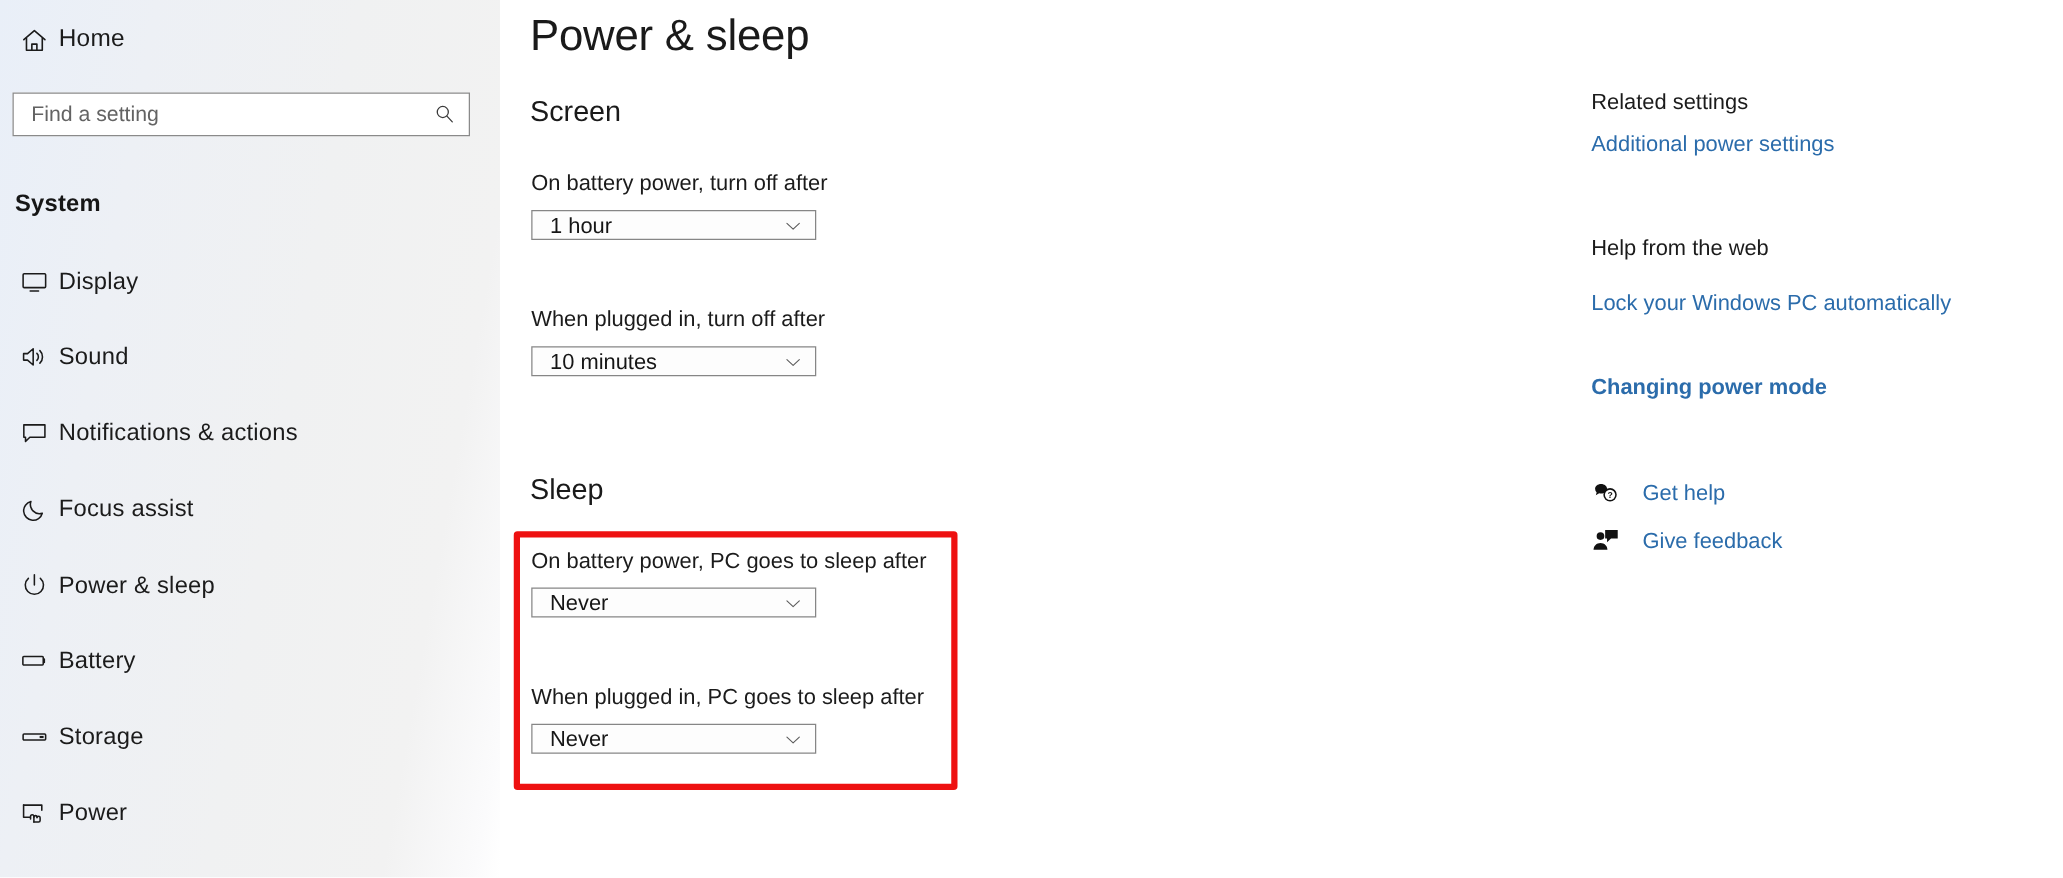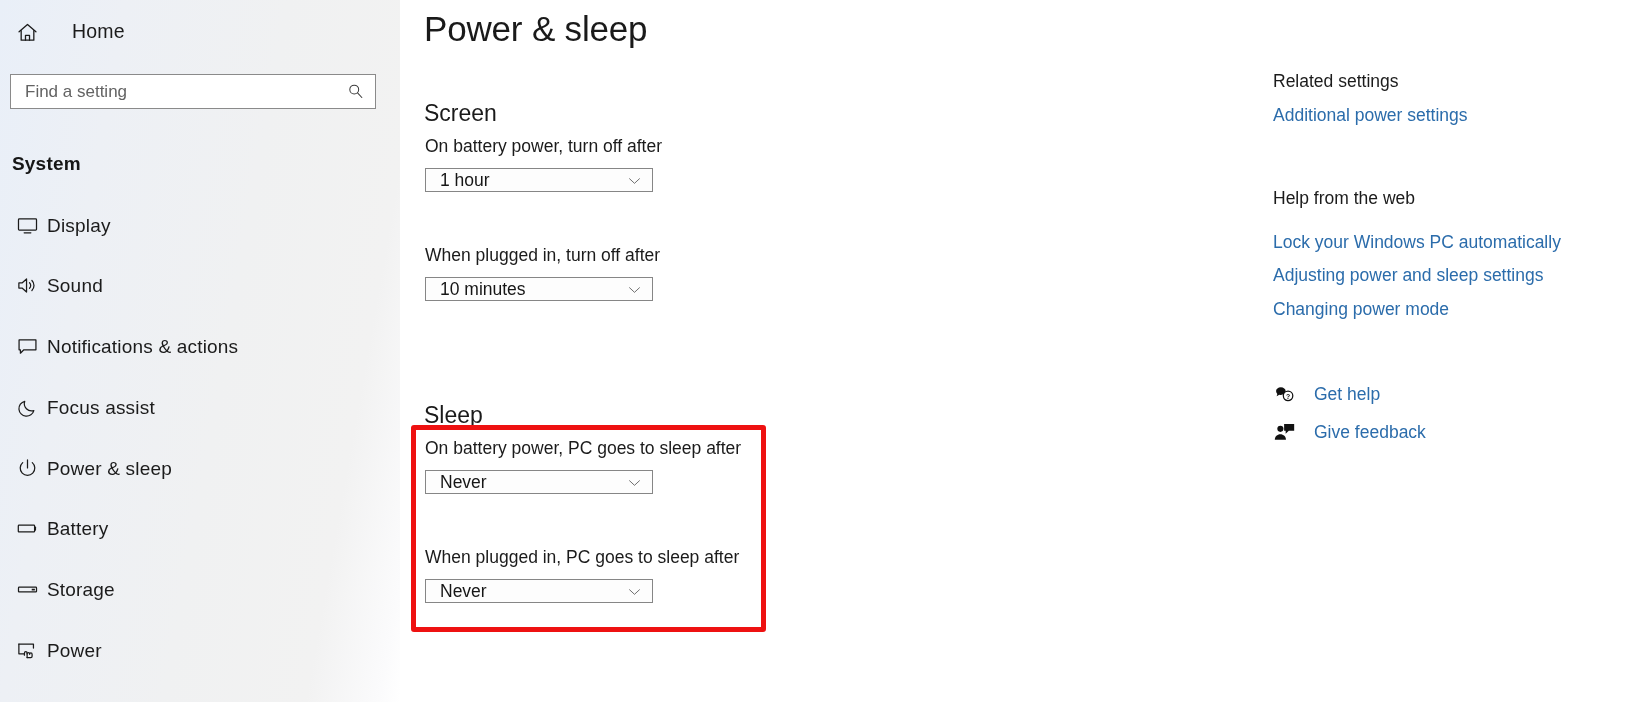--- a/index.html
+++ b/index.html
@@ -44,21 +44,21 @@
     color: #1b1b1b;
   }
   .nav-label {
     font-size: 19px;
     color: #1b1b1b;
     line-height: 1;
     letter-spacing: 0.01em;
     white-space: nowrap;
   }
   #home-row { top: 10px; }
-  #home-row .nav-label { font-size: 19.5px; margin-left: 25px; }
+  #home-row .nav-label { font-size: 19.5px; }
 
   
   #search-box {
     position: absolute;
     left: 10px; top: 74px;
     width: 366px; height: 35px;
     background: #ffffff;
     border: 1px solid #8a8a8a;
     display: flex;
     align-items: center;
@@ -105,21 +105,20 @@
     letter-spacing: -0.005em;
     line-height: 1.2;
   }
   .section-head {
     position: absolute;
     left: 28px;
     font-size: 23px;
     font-weight: 400;
     color: #1a1a1a;
     line-height: 1.2;
-    margin-top: 24px;
   }
   #screen-head { top: 76px; }
   #sleep-head  { top: 378px; }
 
   .field-label {
     position: absolute;
     left: 29px;
     font-size: 17.5px;
     color: #1b1b1b;
     line-height: 1.2;
@@ -189,21 +188,21 @@
     color: #2b6cab;
     text-decoration: none;
     white-space: nowrap;
     cursor: pointer;
   }
   #rp-related-head { top: 71px; }
   #rp-link-addl    { top: 105px; }
   #rp-help-head    { top: 188px; }
   #rp-link-lock    { top: 232px; }
   #rp-link-adjust  { top: 265px; }
-  #rp-link-mode    { top: 299px; }
+  #rp-link-mode    { top: 299px; font-weight: bold; }
 
   .rp-action {
     position: absolute;
     left: 0;
     height: 28px;
     display: flex;
     align-items: center;
     cursor: pointer;
   }
   #rp-get-help     { top: 380px; }
@@ -386,21 +385,20 @@
 
   </div>
 
   <div id="right-panel">
 
     <div class="rp-head" id="rp-related-head">Related settings</div>
     <a class="rp-link" id="rp-link-addl">Additional power settings</a>
 
     <div class="rp-head" id="rp-help-head">Help from the web</div>
     <a class="rp-link" id="rp-link-lock">Lock your Windows PC automatically</a>
-    <a class="rp-link" id="rp-link-adjust">Adjusting power and sleep settings</a>
     <a class="rp-link" id="rp-link-mode">Changing power mode</a>
 
     <div class="rp-action" id="rp-get-help">
       <span class="rp-action-icon">
         <svg width="23" height="23" viewBox="0 0 24 24">
           <path d="M3.2 8.4c0-2.2 2.2-4 5-4s5 1.8 5 4-2.2 4-5 4a6.7 6.7 0 0 1-1.6-.2L3.8 13.7l.7-2.3a4 4 0 0 1-1.3-3z" fill="#111111"></path>
           <circle cx="15.7" cy="13.4" r="5.6" fill="#111111"></circle>
           <circle cx="15.7" cy="13.4" r="4.3" fill="#ffffff"></circle>
           <text x="15.7" y="16.3" font-family="'Liberation Sans',sans-serif" font-size="7.2" font-weight="bold" fill="#111111" text-anchor="middle">?</text>
         </svg>

